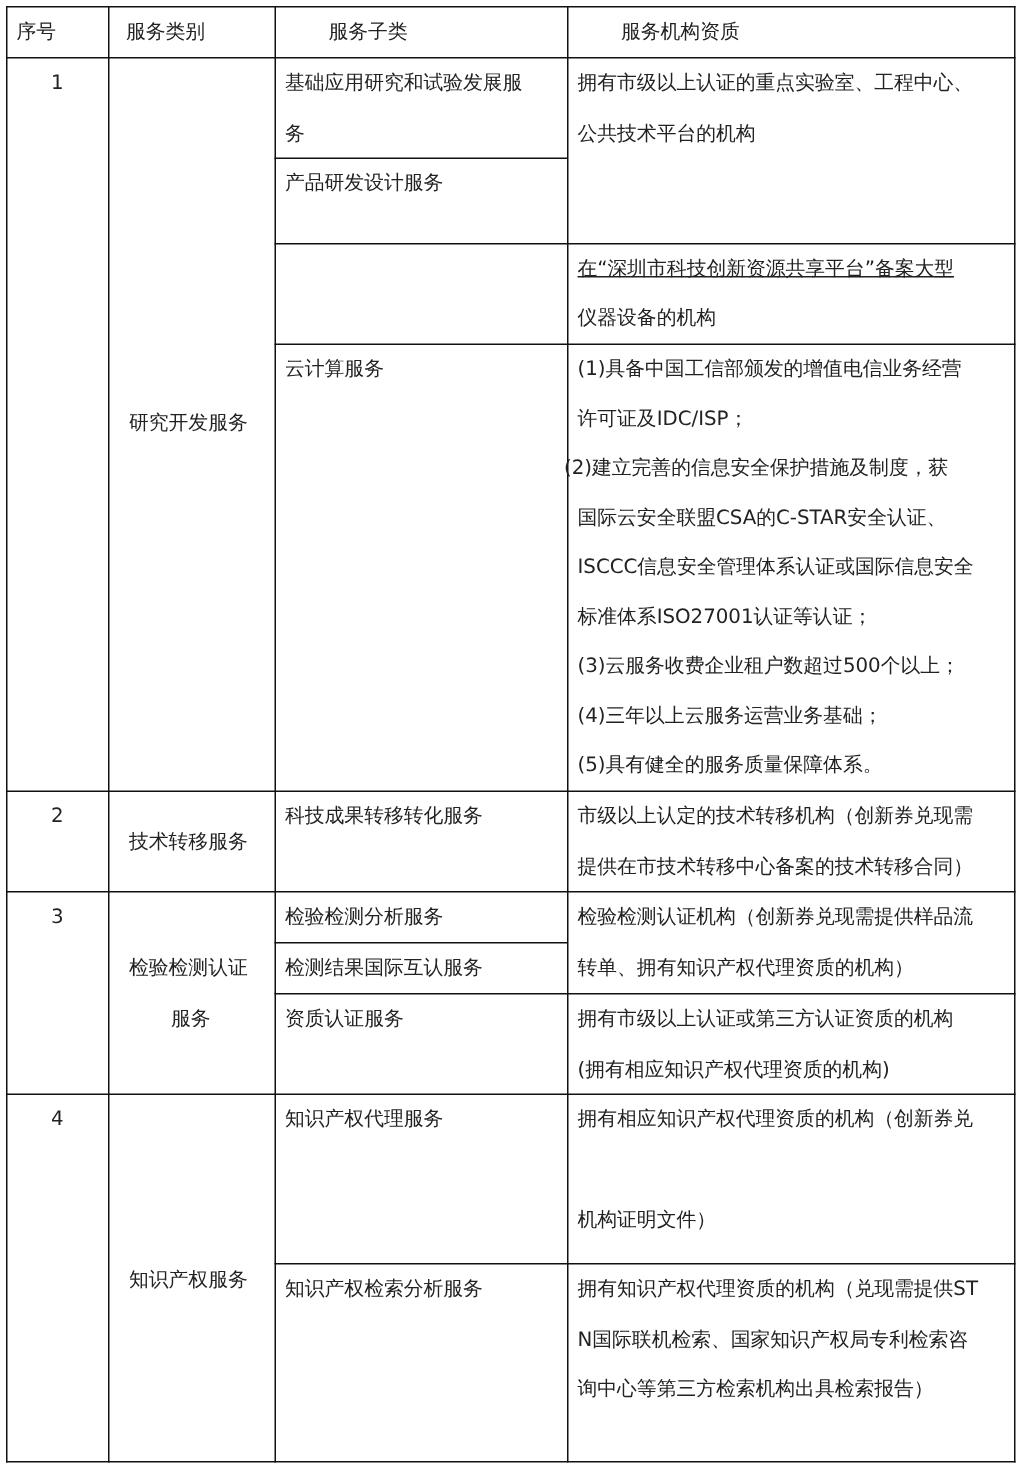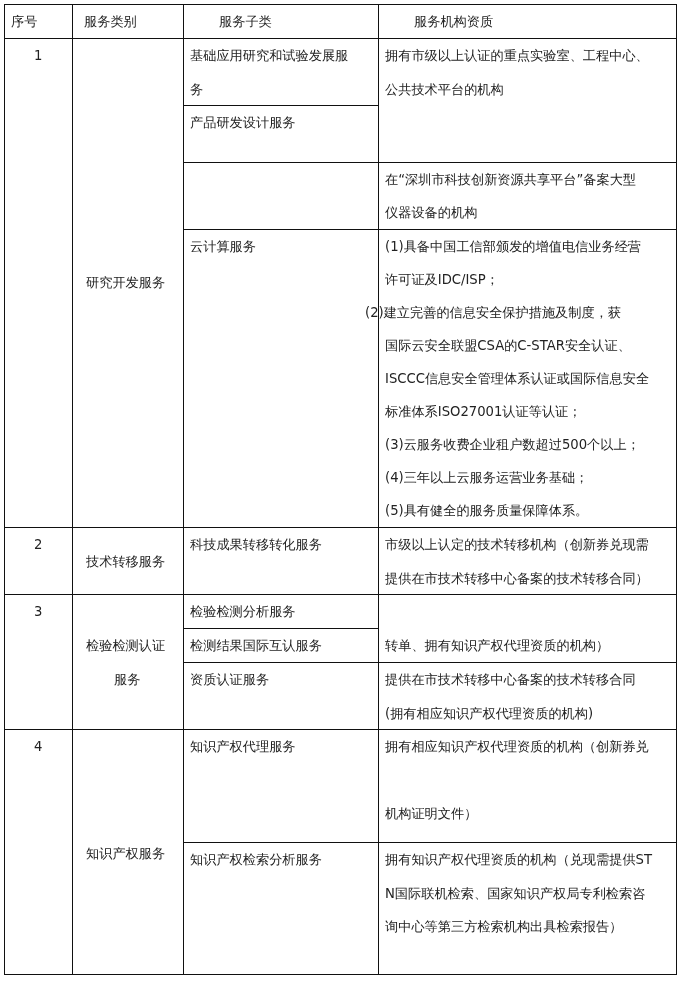--- a/index.html
+++ b/index.html
@@ -42,46 +42,47 @@
 
   <div class="txt" style="left:30px;top:35px;">1</div>
   <div class="txt" style="left:82px;top:262px;">研究开发服务</div>
   <div class="txt" style="left:186px;top:35px;">基础应用研究和试验发展服</div>
   <div class="txt" style="left:186px;top:69px;">务</div>
   <div class="txt" style="left:186px;top:102px;">产品研发设计服务</div>
   <div class="txt" style="left:186px;top:226px;">云计算服务</div>
 
   <div class="txt" style="left:381px;top:35px;">拥有市级以上认证的重点实验室、工程中心、</div>
   <div class="txt" style="left:381px;top:69px;">公共技术平台的机构</div>
-  <div class="txt" style="left:381px;top:159px;">在“深圳市科技创新资源共享平台”备案大型</div>
+  <div class="txt" style="left:381px;top:159px;text-decoration:underline;">在“深圳市科技创新资源共享平台”备案大型</div>
   <div class="txt" style="left:381px;top:192px;">仪器设备的机构</div>
   <div class="txt" style="left:381px;top:226px;">(1)具备中国工信部颁发的增值电信业务经营</div>
   <div class="txt" style="left:381px;top:259px;">许可证及IDC/ISP；</div>
-  <div class="txt" style="left:361px;top:292px;text-align:center;">(2)建立完善的信息安全保护措施及制度，获</div>
+  <div class="txt" style="left:372px;top:292px;text-align:center;">(2)建立完善的信息安全保护措施及制度，获</div>
   <div class="txt" style="left:381px;top:325px;">国际云安全联盟CSA的C-STAR安全认证、</div>
   <div class="txt" style="left:381px;top:358px;">ISCCC信息安全管理体系认证或国际信息安全</div>
   <div class="txt" style="left:381px;top:391px;">标准体系ISO27001认证等认证；</div>
   <div class="txt" style="left:381px;top:424px;">(3)云服务收费企业租户数超过500个以上；</div>
   <div class="txt" style="left:381px;top:457px;">(4)三年以上云服务运营业务基础；</div>
   <div class="txt" style="left:381px;top:490px;">(5)具有健全的服务质量保障体系。</div>
 
   <div class="txt" style="left:30px;top:524px;">2</div>
   <div class="txt" style="left:82px;top:541px;">技术转移服务</div>
   <div class="txt" style="left:186px;top:524px;">科技成果转移转化服务</div>
   <div class="txt" style="left:381px;top:524px;">市级以上认定的技术转移机构（创新券兑现需</div>
   <div class="txt" style="left:381px;top:558px;">提供在市技术转移中心备案的技术转移合同）</div>
 
   <div class="txt" style="left:30px;top:591px;">3</div>
   <div class="txt" style="left:82px;top:625px;">检验检测认证</div>
   <div class="txt" style="left:110px;top:659px;">服务</div>
   <div class="txt" style="left:186px;top:591px;">检验检测分析服务</div>
   <div class="txt" style="left:186px;top:625px;">检测结果国际互认服务</div>
   <div class="txt" style="left:186px;top:659px;">资质认证服务</div>
+  <div class="txt" style="left:381px;top:591px;">检验检测认证机构（创新券兑现需提供样品流</div>
   <div class="txt" style="left:381px;top:625px;">转单、拥有知识产权代理资质的机构）</div>
-  <div class="txt" style="left:381px;top:659px;">提供在市技术转移中心备案的技术转移合同</div>
+  <div class="txt" style="left:381px;top:659px;">拥有市级以上认证或第三方认证资质的机构</div>
   <div class="txt" style="left:381px;top:693px;">(拥有相应知识产权代理资质的机构)</div>
 
   <div class="txt" style="left:30px;top:726px;">4</div>
   <div class="txt" style="left:82px;top:833px;text-align:right;">知识产权服务</div>
   <div class="txt" style="left:186px;top:726px;">知识产权代理服务</div>
   <div class="txt" style="left:186px;top:839px;">知识产权检索分析服务</div>
   <div class="txt" style="left:381px;top:726px;">拥有相应知识产权代理资质的机构（创新券兑</div>
   <div class="txt" style="left:381px;top:793px;">机构证明文件）</div>
   <div class="txt" style="left:381px;top:839px;">拥有知识产权代理资质的机构（兑现需提供ST</div>
   <div class="txt" style="left:381px;top:873px;">N国际联机检索、国家知识产权局专利检索咨</div>

